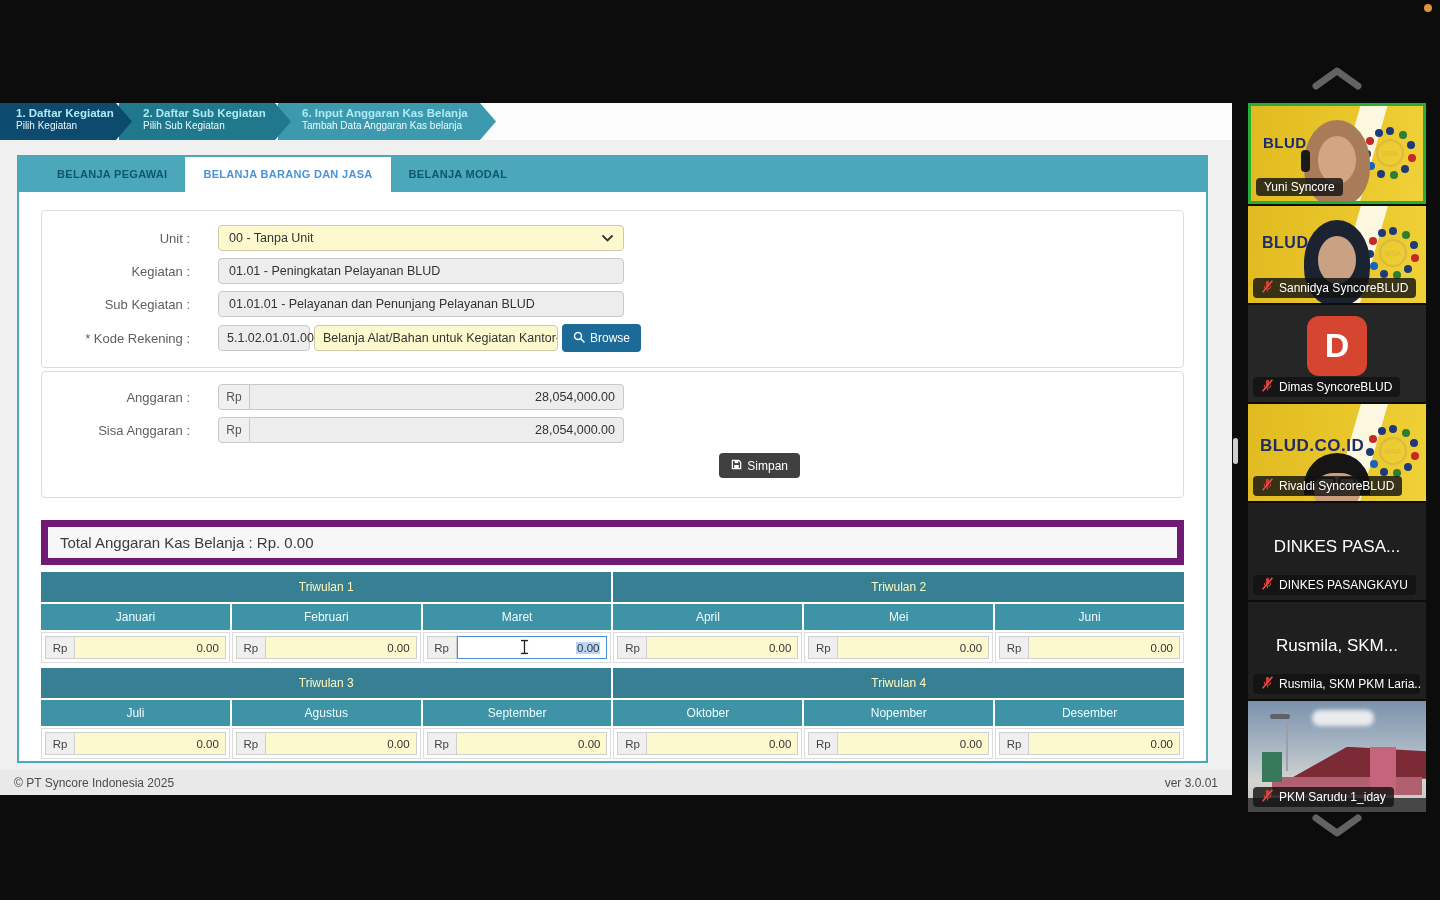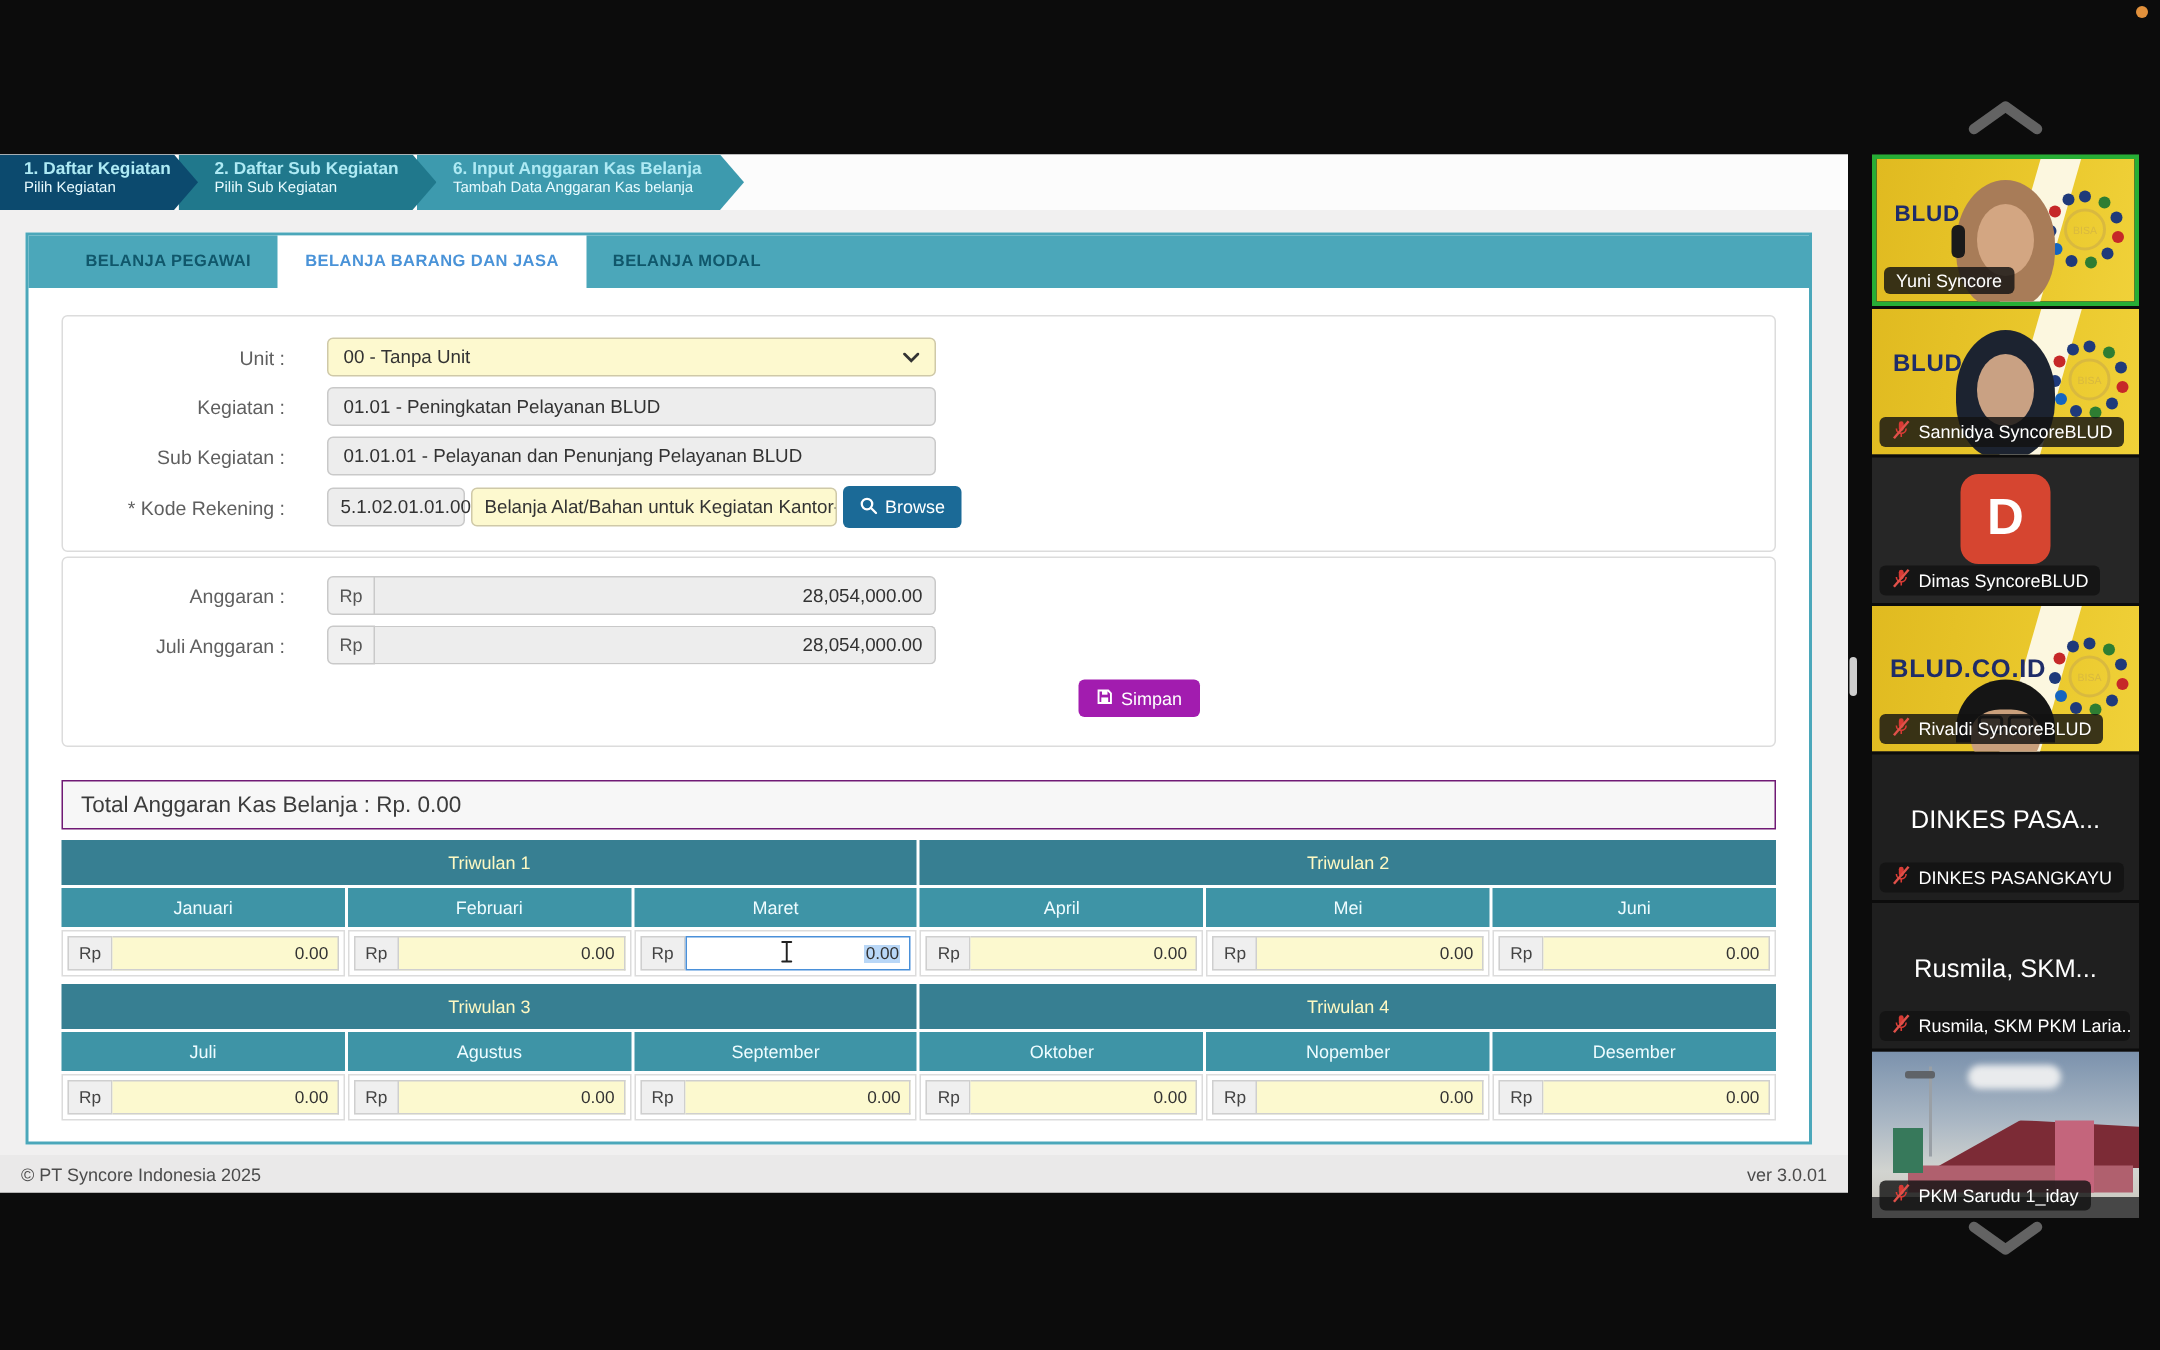--- a/index.html
+++ b/index.html
@@ -32,23 +32,23 @@
   .ctl { height:26px; border:1px solid #c9c9c9; border-radius:4px; font-size:12.5px; color:#333; display:flex; align-items:center; }
   .sel { width:406px; background:#fdf9cf; border-color:#cfc9a8; padding:0 10px; justify-content:space-between; cursor:pointer; }
   .ro { background:#ededed;text-align:right; }
   .w406 { width:406px; padding:0 10px; }
   .code { width:92px; padding:0 8px; margin-right:4px; }
   .krek { width:244px; background:#fdf9cf; border-color:#cfc9a8; padding:0 8px; margin-right:4px; overflow:hidden; white-space:nowrap; }
   .btn-browse { height:28px; background:#1b6a97; border:none; border-radius:4px; color:#fff; font-size:12px; padding:0 11px; display:flex; align-items:center; gap:5px; cursor:pointer; font-family:inherit; }
   .addon { width:32px; height:26px; background:#f0f0f0; border:1px solid #c9c9c9; border-radius:4px 0 0 4px; font-size:12px; color:#555; display:flex; align-items:center; justify-content:center; }
   .amt { width:374px; border-left:none; border-radius:0 4px 4px 0; justify-content:flex-end; padding-right:8px; }
   .simpan-row { display:flex; justify-content:flex-end; width:582px; margin-top:10px; }
-  .btn-simpan { height:25px; background:#a21caf; border:none; border-radius:4px; color:#fff; font-size:12px; padding:0 12px; display:flex; align-items:center; gap:5px; cursor:pointer; font-family:inherit; }
-
-  .total-heading { margin:22px 0 7px; border:1px solid #701a75; background:#f7f7f7; padding:7px 12px; font-size:15px; color:#3c3c3c; }
+  .btn-simpan { height:25px; background:#404040; border:none; border-radius:4px; color:#fff; font-size:12px; padding:0 12px; display:flex; align-items:center; gap:5px; cursor:pointer; font-family:inherit; }
+
+  .total-heading { margin:22px 0 7px; border:7px solid #701a75; background:#f7f7f7; padding:7px 12px; font-size:15px; color:#3c3c3c; }
 
   .kas-grid { display:grid; grid-template-columns:repeat(6,1fr); gap:2px; }
   .kas-grid.second { margin-top:5px; }
   .qcell { grid-column:span 3; background:#377f92; color:#fef9c3; font-size:12px; height:30px; display:flex; align-items:center; justify-content:center; }
   .mcell { background:#3e94a6; color:#eefcff; font-size:12px; height:26px; display:flex; align-items:center; justify-content:center; }
   .icell { border:1px solid #dcdcdc; background:#fff; padding:3px; display:flex; height:31px; }
   .rp { width:30px; background:#efefef; border:1px solid #cfcfcf; font-size:11.5px; color:#444; display:flex; align-items:center; justify-content:center; }
   .miniput { flex:1; background:#fcf9cf; border:1px solid #cfcfcf; border-left:none; display:flex; align-items:center; justify-content:flex-end; padding-right:6px; font-size:11.5px; color:#333; position:relative; }
   .miniput.focused { background:#fff; border:1px solid #4a90d9; }
   .selhl { background:#b9d7f7; padding:0 1px; }
@@ -169,21 +169,21 @@
           </div>
         </div>
 
         <div class="amountbox">
           <div class="frow">
             <div class="flabel">Anggaran :</div>
             <div class="addon">Rp</div>
             <div class="ctl ro amt">28,054,000.00</div>
           </div>
           <div class="frow">
-            <div class="flabel">Juli Anggaran :</div>
+            <div class="flabel">Sisa Anggaran :</div>
             <div class="addon">Rp</div>
             <div class="ctl ro amt">28,054,000.00</div>
           </div>
           <div class="frow simpan-row" style="margin-left:176px;">
             <button class="btn-simpan">
               <span>
                 <svg width="11" height="11" viewBox="0 0 12 12">
                     <path d="M1.5 1.5h7l2 2v7h-9z" fill="none" stroke="#fff" stroke-width="1.4"></path>
                     <rect x="3.5" y="6.5" width="5" height="4" fill="#fff"></rect>
                     <rect x="4" y="1.5" width="4" height="3" fill="#fff"></rect>

